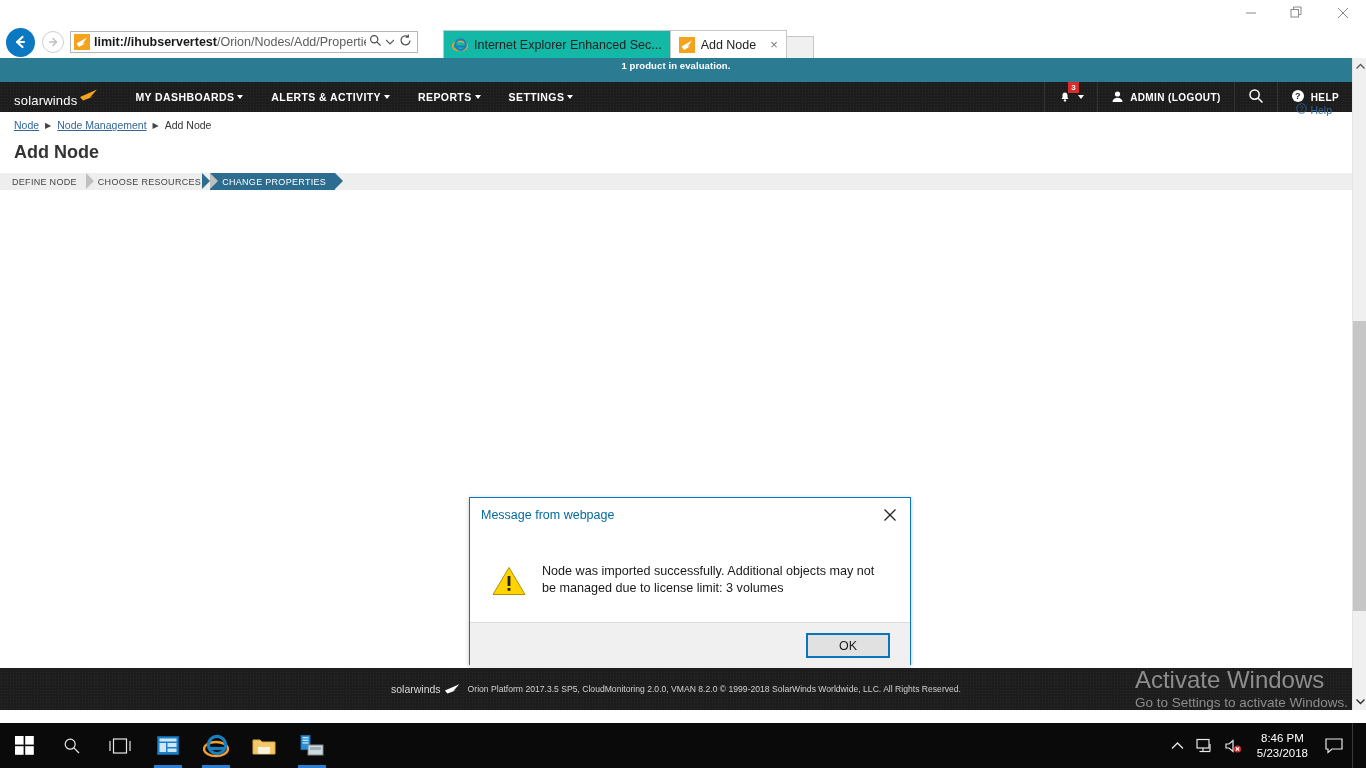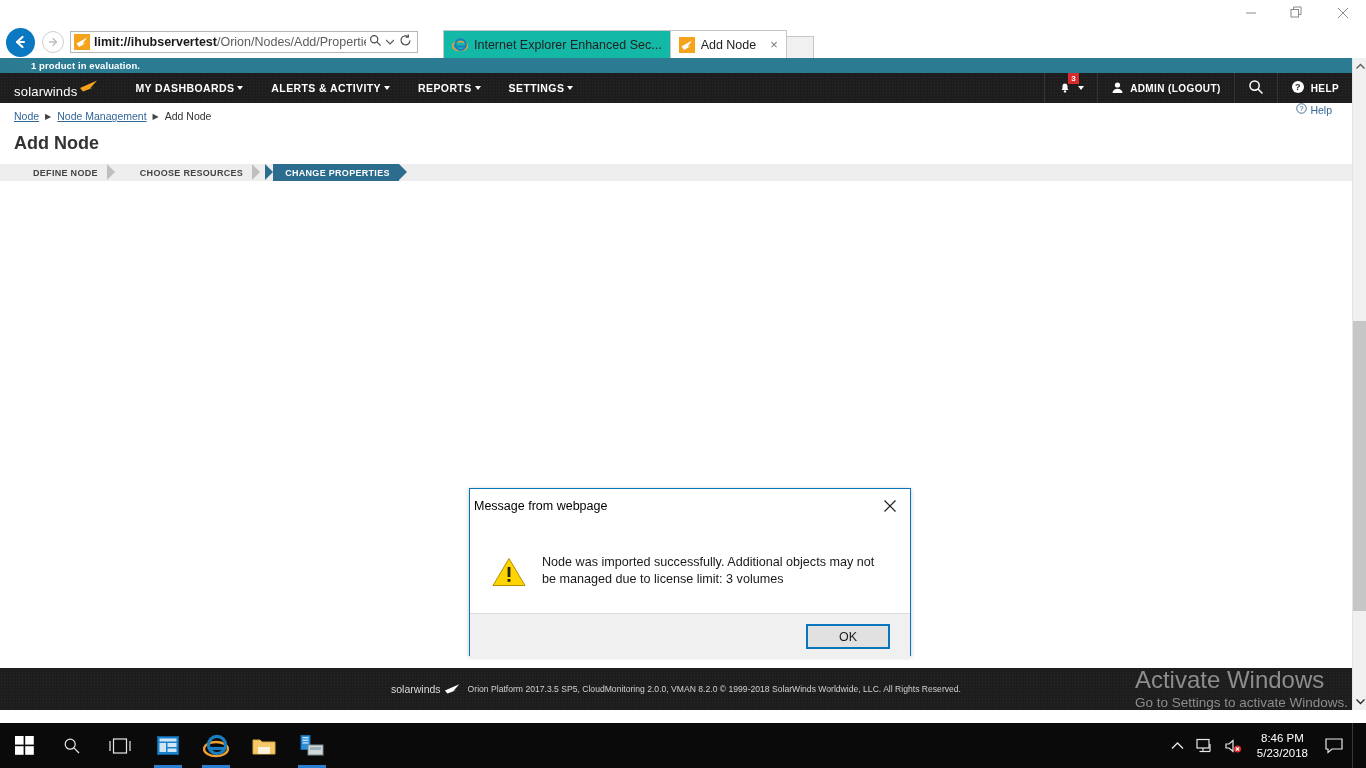--- a/index.html
+++ b/index.html
@@ -77,24 +77,23 @@
   .chrome-icons {
     position:absolute; right:4px; top:28px; height:30px;
     display:flex; align-items:center; gap:4px;
   }
   .chrome-ico { width:24px; height:24px; display:flex; align-items:center; justify-content:center; }
 
   
   .page { position:absolute; left:0; top:58px; width:1352px; height:652px; background:#fff; overflow:hidden; }
 
   .eval-banner {
-    height:15px; background:#2b7b93; color:#fff;
-    font-size:9.5px; font-weight:700; line-height:15px;
+    height:24px; background:#2b7b93; color:#fff;
+    font-size:9.5px; font-weight:700; text-align:center; line-height:15px;
     letter-spacing:.1px;
-    padding-left:31px;
   }
   .sw-nav {
     height:30px; background:#1d1d1d;
     display:flex; align-items:center; color:#fff;
     background-image: radial-gradient(rgba(255,255,255,.05) 0.5px, transparent 0.5px);
     background-size:3px 3px;
   }
   .sw-logo { display:flex; align-items:flex-end; margin-left:14px; margin-right:22px; }
   .sw-logo .sw-word { font-size:13px; color:#fff; letter-spacing:.2px; font-weight:400; }
   .sw-logo .sw-mark { margin-left:2px; margin-bottom:3px; }
@@ -128,22 +127,22 @@
     position:absolute; right:20px; top:45px; font-size:10.5px; color:#336699;
     display:flex; align-items:center; gap:3px;
   }
 
   .page-title { font-size:18px; font-weight:700; color:#333; padding:9px 0 0 14px; }
 
   .wizard {
     margin-top:10px; height:17px; background:#eeeeee; display:flex; align-items:stretch;
   }
   .step {
-    display:flex; align-items:center; font-size:9px; font-weight:700;
-    color:#444; letter-spacing:.3px; padding:0 9px 0 12px; position:relative;margin-left:21px;
+    display:flex; align-items:center; font-size:9px; font-weight:400;
+    color:#444; letter-spacing:.3px; padding:0 9px 0 12px; position:relative;
   }
   .step .arrow-edge {
     position:absolute; right:-8px; top:0; width:0; height:0;
     border-top:8.5px solid transparent; border-bottom:8.5px solid transparent;
     border-left:8px solid #bfbfbf; z-index:1;
   }
   .step.active { background:#2b6c8f; color:#fff; }
   .step.active .arrow-edge { border-left-color:#2b6c8f; z-index:3; }
   .step.active::before {
     content:''; position:absolute; left:-8px; top:0; width:0; height:0;
@@ -155,21 +154,21 @@
 
   
   .modal {
     position:absolute; left:469px; top:307px; width:442px; height:168px;
     background:#fff; border:1px solid #0a74bd;
     box-shadow:0 1px 4px rgba(0,0,0,.25);
     z-index:50;
   }
   .modal-title {
     height:33px; display:flex; align-items:center;
-    padding:0 6px 0 4px; font-size:12.5px; color:#000000;
+    padding:0 6px 0 11px; font-size:12.5px; color:#0369a1;
   }
   .modal-title .t { flex:1 1 auto; }
   .modal-close { width:28px;height:26px; display:flex;align-items:center;justify-content:center; color:#222; }
   .modal-body {
     height:91px; display:flex; align-items:flex-start; padding:32px 22px 0 22px; gap:16px;
   }
   .warn-icon { flex:0 0 34px; margin-top:3px; }
   .modal-msg { font-size:12.6px; color:#1a1a1a; line-height:17px; max-width:345px; }
   .modal-footer {
     height:46px; background:#f0f0f0; border-top:1px solid #dcdcdc;

